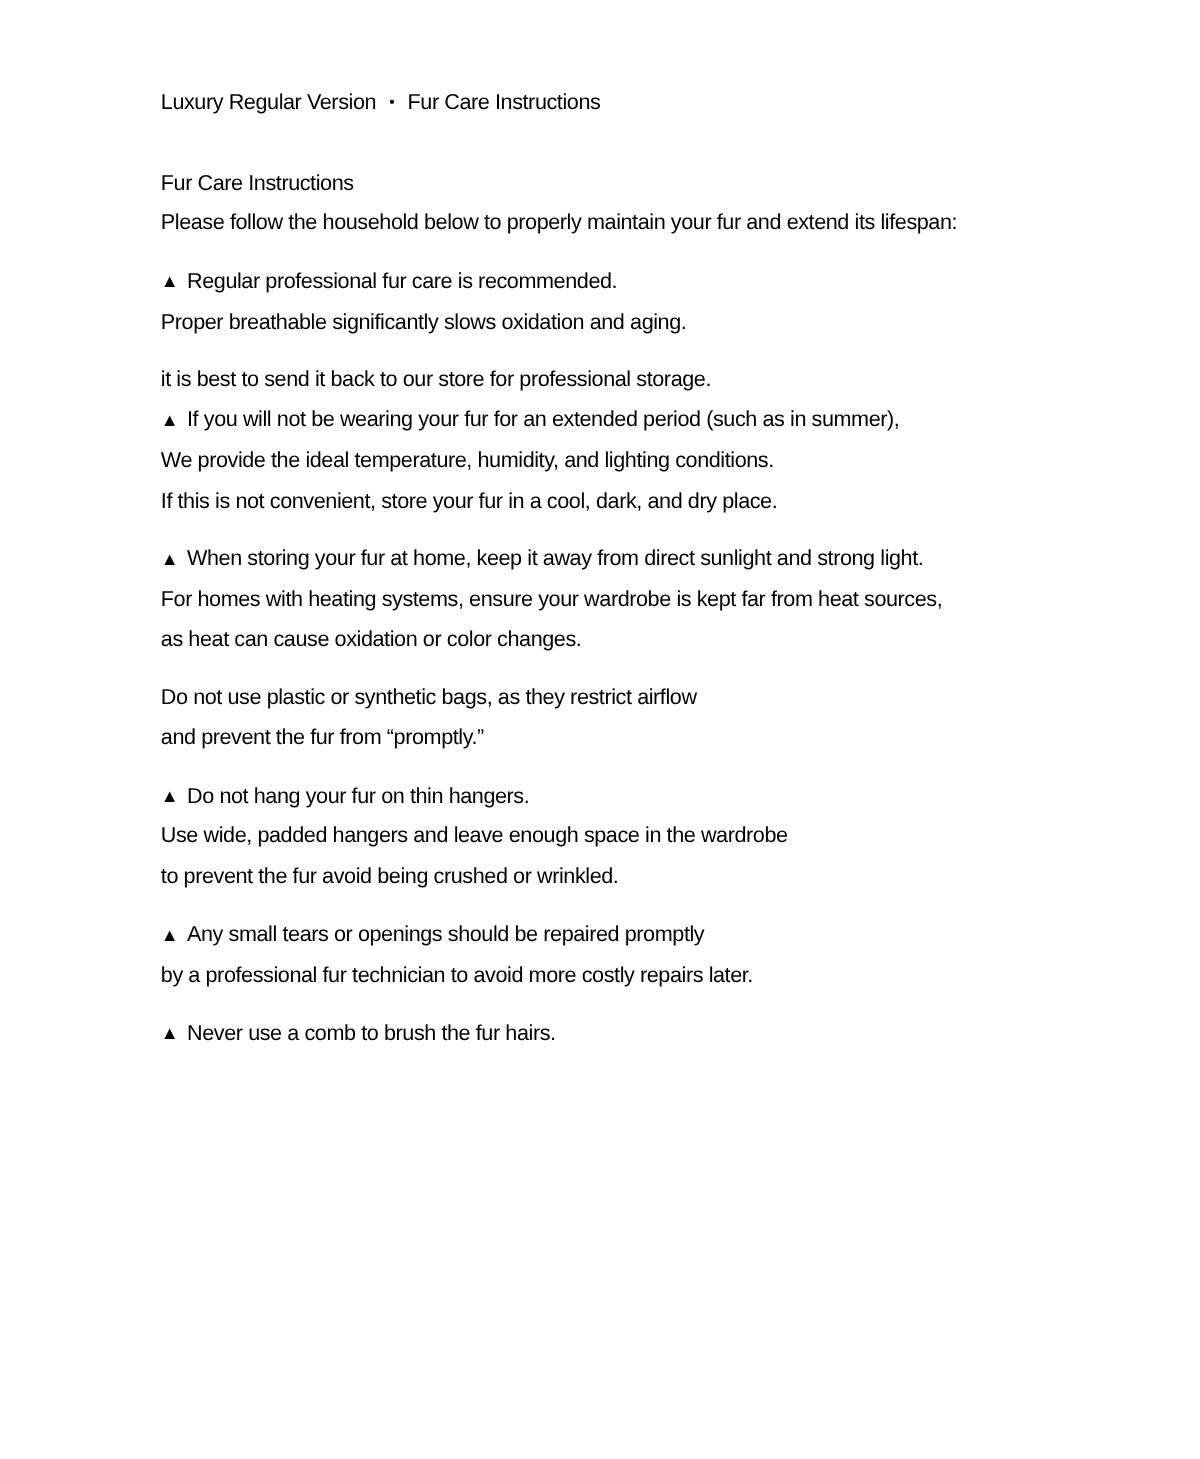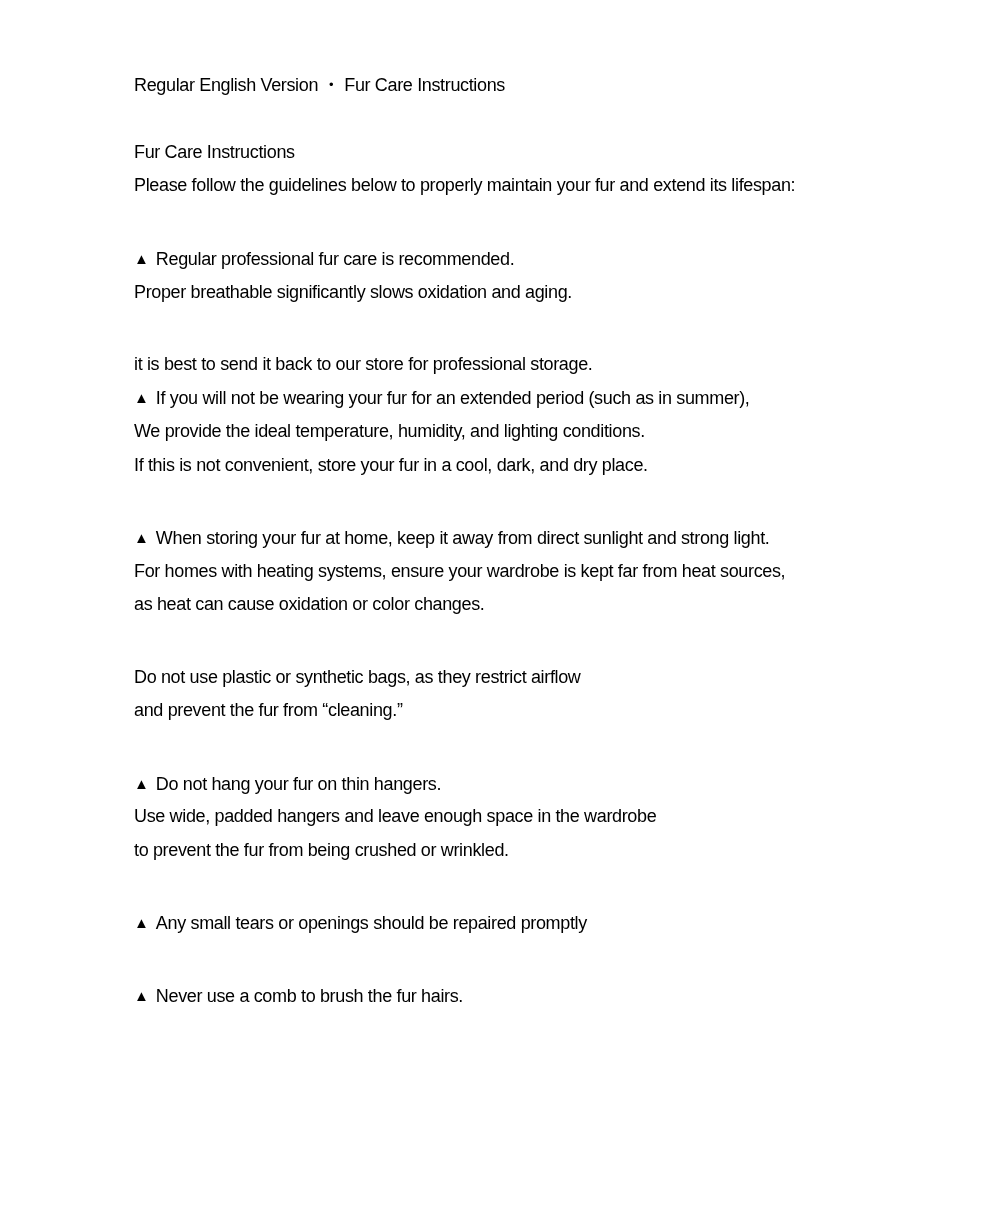--- a/index.html
+++ b/index.html
@@ -29,69 +29,70 @@
   .header-sep {
     display: inline-block;
     font-size: 13px;
     vertical-align: 2px;
     margin: 0 11px;
   }
   .doc-title {
     margin-top: 33.4px;
   }
   .section {
-    margin-top: 39px;
+    margin-top: 15px;
   }
   .bullet {
     display: inline-block;
     font-size: 15px;
     margin-right: 7px;
     vertical-align: 0.5px;
     letter-spacing: 0;
   }
 </style>
 </head>
 <body>
 
 <div class="page">
 
   <div class="line header-line">
-    <span>Regular English Version</span><span class="header-sep">•</span><span>Fur Care Instructions</span>
+    <span>Luxury Regular Version</span><span class="header-sep">•</span><span>Fur Care Instructions</span>
   </div>
 
   <div class="line doc-title">Fur Care Instructions</div>
 
-  <div class="line intro-line">Please follow the guidelines below to properly maintain your fur and extend its lifespan:</div>
+  <div class="line intro-line">Please follow the household below to properly maintain your fur and extend its lifespan:</div>
 
   <div id="sections">
       <div class="section">
         <div class="line"><span class="bullet">▲</span>Regular professional fur care is recommended.</div>
         <div class="line">Proper breathable significantly slows oxidation and aging.</div>
       </div>
       <div class="section">
         <div class="line">it is best to send it back to our store for professional storage.</div>
         <div class="line"><span class="bullet">▲</span>If you will not be wearing your fur for an extended period (such as in summer),</div>
         <div class="line">We provide the ideal temperature, humidity, and lighting conditions.</div>
         <div class="line">If this is not convenient, store your fur in a cool, dark, and dry place.</div>
       </div>
       <div class="section">
         <div class="line"><span class="bullet">▲</span>When storing your fur at home, keep it away from direct sunlight and strong light.</div>
         <div class="line">For homes with heating systems, ensure your wardrobe is kept far from heat sources,</div>
         <div class="line">as heat can cause oxidation or color changes.</div>
       </div>
       <div class="section">
         <div class="line">Do not use plastic or synthetic bags, as they restrict airflow</div>
-        <div class="line">and prevent the fur from “cleaning.”</div>
+        <div class="line">and prevent the fur from “promptly.”</div>
       </div>
       <div class="section">
         <div class="line"><span class="bullet">▲</span>Do not hang your fur on thin hangers.</div>
         <div class="line">Use wide, padded hangers and leave enough space in the wardrobe</div>
-        <div class="line">to prevent the fur from being crushed or wrinkled.</div>
+        <div class="line">to prevent the fur avoid being crushed or wrinkled.</div>
       </div>
       <div class="section">
         <div class="line"><span class="bullet">▲</span>Any small tears or openings should be repaired promptly</div>
+        <div class="line">by a professional fur technician to avoid more costly repairs later.</div>
       </div>
       <div class="section">
         <div class="line"><span class="bullet">▲</span>Never use a comb to brush the fur hairs.</div>
       </div>
     </div>
 
 </div>
 
 </body></html>

